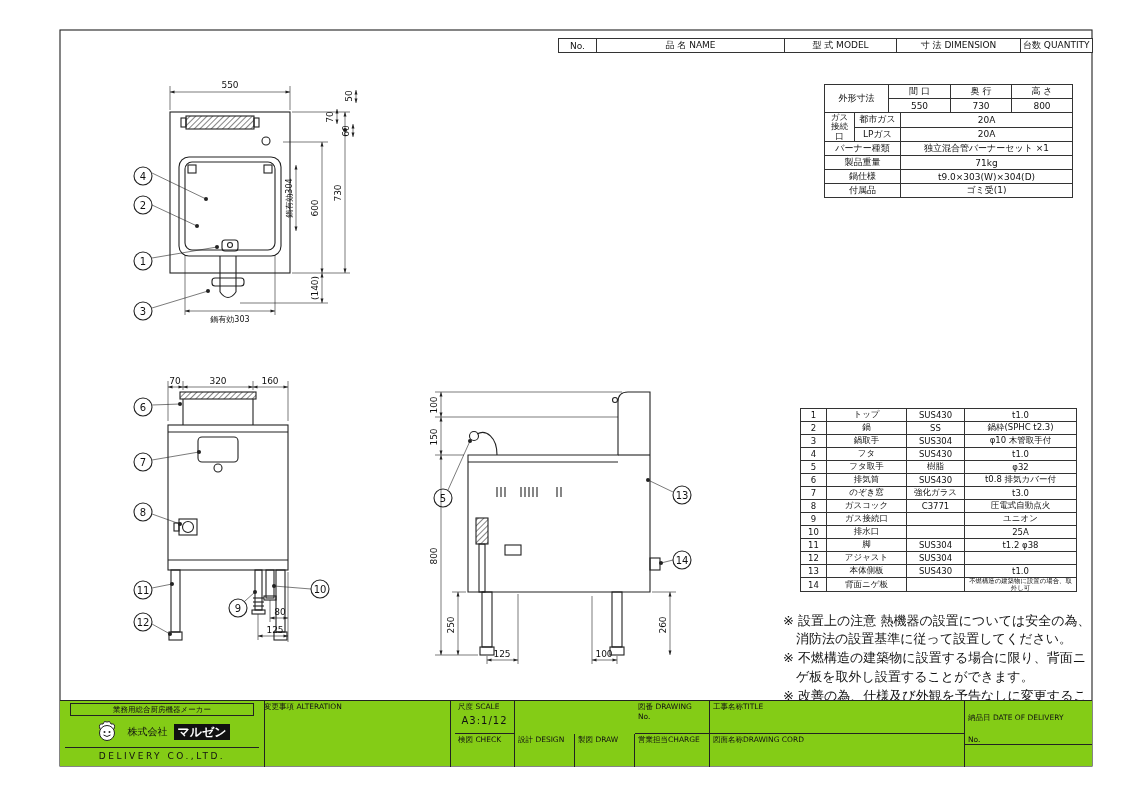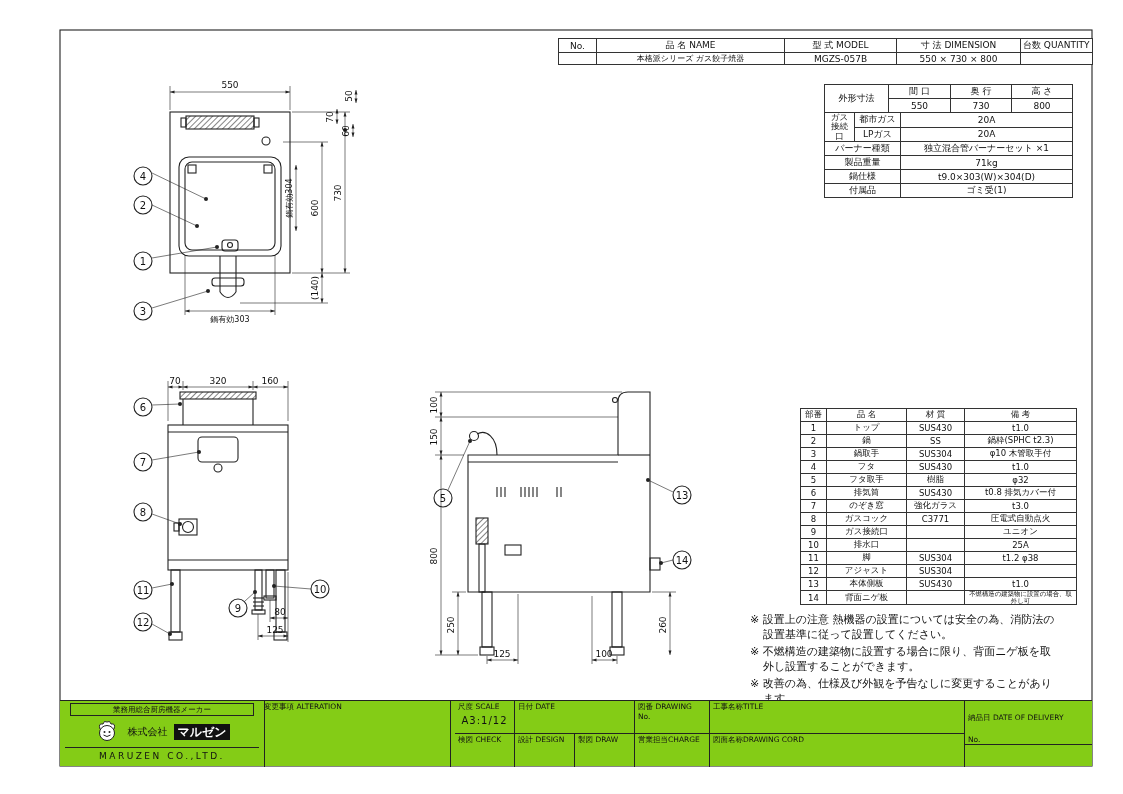--- a/index.html
+++ b/index.html
@@ -25,21 +25,21 @@
 
   .spec { position:absolute; left:792px; top:85px; font-size:9px;padding-left:32px; }
   .spec table { width:248px; margin-top:-1px; }
   .spec td { height:14px; }
   .spec .wrap { white-space:normal; line-height:1.1; font-size:8.5px; }
 
   .parts { position:absolute; left:800px; top:408px; font-size:8.5px; }
   .parts td { height:12.5px; }
   .parts .small-note { font-size:6.4px; white-space:normal; line-height:1.05; }
 
-  .notes { position:absolute; left:750px; top:612px; width:310px; font-size:11px; line-height:1.4; }
+  .notes { position:absolute; left:783px; top:612px; width:310px; font-size:13px; line-height:1.4; }
   .notes .note { text-indent:-13px; padding-left:13px; margin-bottom:1px; }
 
   
   .tblock { position:absolute; left:60px; top:700px; width:1032px; height:66px; border-top:1.2px solid #222; background:#84cc16; font-size:8px; }
   .cell { position:absolute; top:0; border-right:1px solid #222; }
   .lab { display:block; font-size:7.5px; padding:1px 3px; text-align:left; }
   .scale-val { text-align:center; font-size:10px; margin-top:2px; letter-spacing:1px; }
   .co-tag { margin:2px 10px 0; border:1px solid #222; text-align:center; font-size:7.5px; line-height:11px; height:13px; overflow:hidden; }
   .co-mid { display:flex; align-items:center; justify-content:center; gap:7px; height:31px; }
   .co-prefix { font-size:10px; }
@@ -311,27 +311,20 @@
         <col style="width:58px">
       </colgroup>
     <tbody>
         <tr>
       <td>No.</td>
       <td>品 名 NAME</td>
       <td>型 式 MODEL</td>
       <td>寸 法 DIMENSION</td>
       <td>台数 QUANTITY</td>
     </tr>
-    <tr>
-      <td></td>
-      <td class="nm">本格派シリーズ ガス餃子焼器</td>
-      <td>MGZS-057B</td>
-      <td>550 × 730 × 800</td>
-      <td></td>
-    </tr>
   </tbody>
     </table>
 
   <div class="spec">
     <table>
       <colgroup>
           <col style="width:64px">
           <col style="width:62px">
           <col style="width:61px">
           <col style="width:61px">
@@ -395,26 +388,20 @@
   </div>
 
   <table class="parts">
     <colgroup>
         <col style="width:26px">
         <col style="width:80px">
         <col style="width:58px">
         <col style="width:112px">
       </colgroup>
     <tbody>
-        <tr>
-      <td>部番</td>
-      <td>品 名</td>
-      <td>材 質</td>
-      <td>備 考</td>
-    </tr>
     <tr>
           <td>1</td>
           <td>トップ</td>
           <td>SUS430</td>
           <td>t1.0</td>
         </tr>
     <tr>
           <td>2</td>
           <td>鍋</td>
           <td>SS</td>
@@ -510,38 +497,35 @@
             <path d="M6,9 Q4,3 9,4 Q10,0 13,2 Q16,0 17,4 Q22,3 20,9" fill="#fff" stroke="#222" stroke-width="1"></path>
             <circle cx="13" cy="13" r="7.5" fill="#fff" stroke="#222" stroke-width="1"></circle>
             <circle cx="10.5" cy="12" r="1" fill="#222"></circle>
             <circle cx="15.5" cy="12" r="1" fill="#222"></circle>
             <path d="M9.5,15 Q13,18 16.5,15" fill="none" stroke="#222" stroke-width="1"></path>
           </svg>
         </span>
         <span class="co-prefix">株式会社</span>
         <span class="co-brand">マルゼン</span>
       </div>
-      <div class="co-en">MARUZEN CO.,LTD.</div>
+      <div class="co-en">DELIVERY CO.,LTD.</div>
     </div>
 
     <div class="cell" style="left:201px;width:190px;height:66px;">
       <span class="lab">変更事項 ALTERATION</span>
     </div>
 
     <div class="cell" style="left:395px;width:60px;height:33px;border-bottom:1px solid #222;">
       <span class="lab">尺度 SCALE</span>
       <div class="scale-val">A3:1/12</div>
     </div>
     <div class="cell" style="left:395px;top:33px;width:60px;height:33px;">
       <span class="lab">検図 CHECK</span>
     </div>
 
-    <div class="cell" style="left:455px;width:120px;height:33px;border-bottom:1px solid #222;">
-      <span class="lab">日付 DATE</span>
-    </div>
     <div class="cell" style="left:455px;top:33px;width:60px;height:33px;">
       <span class="lab">設計 DESIGN</span>
     </div>
     <div class="cell" style="left:515px;top:33px;width:60px;height:33px;">
       <span class="lab">製図 DRAW</span>
     </div>
 
     <div class="cell" style="left:575px;width:75px;height:33px;border-bottom:1px solid #222;">
       <span class="lab">図番 DRAWING No.</span>
     </div>

